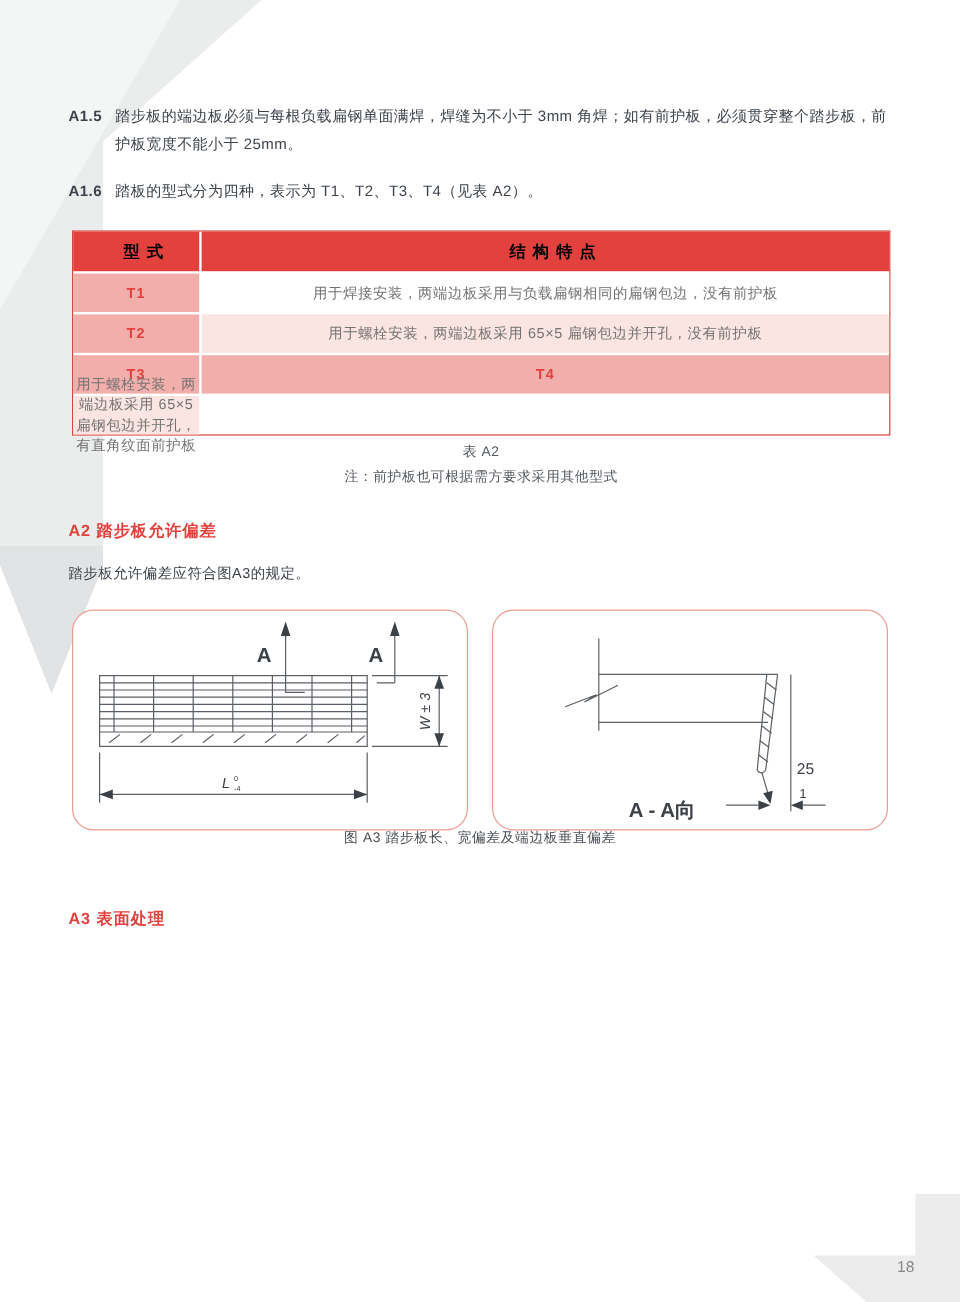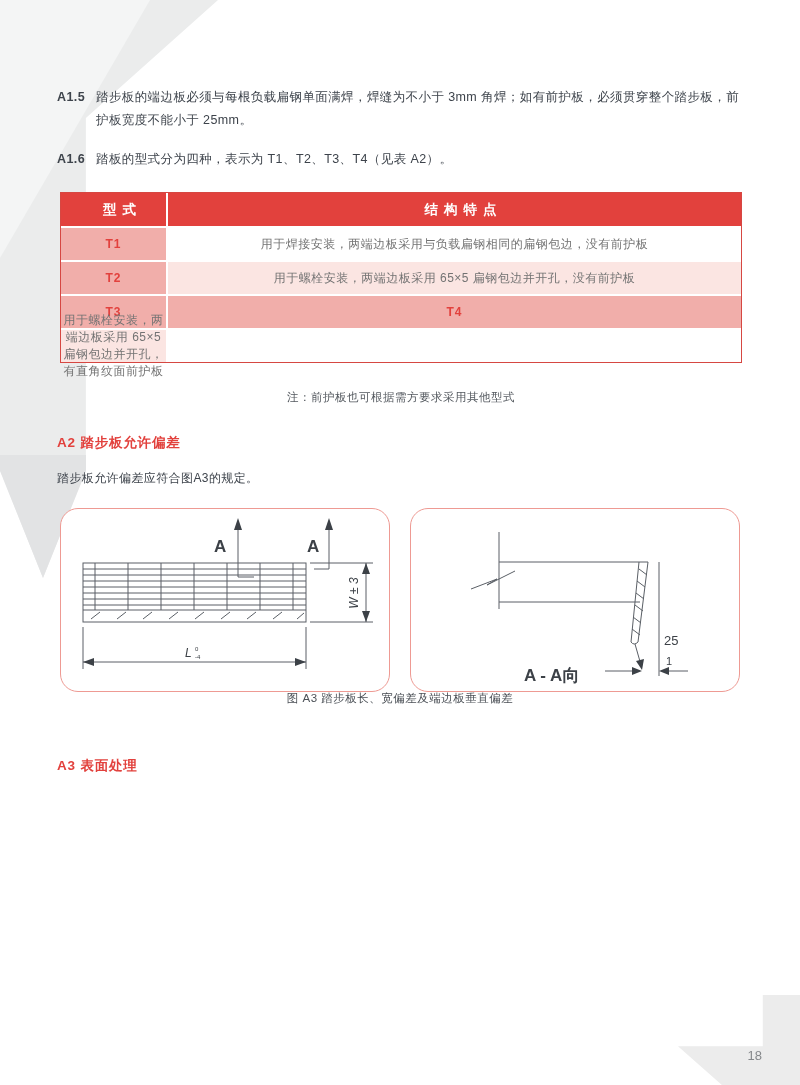--- a/index.html
+++ b/index.html
@@ -21,21 +21,21 @@
   
   .clause{position:absolute;left:57px;width:692px;display:flex;gap:11px;
     font-size:12.5px;color:#3d434b;line-height:1.85;letter-spacing:.4px;}
   .clause-label{font-weight:bold;white-space:nowrap;}
   .clause-text{flex:1;}
 
   
   .ttable{position:absolute;left:60px;top:192px;width:682px;border:1px solid #d64742;
     background:#ffffff;display:grid;grid-template-columns:105px 1fr;gap:2px;box-sizing:border-box;}
   .tcell{display:flex;align-items:center;justify-content:center;text-align:center;}
-  .th{background:#e2413d;color:#ffffff;font-weight:bold;font-size:13.5px;height:33px;
+  .th{background:#e2413d;color:#000000;font-weight:bold;font-size:13.5px;height:33px;
     letter-spacing:6px;text-indent:6px;padding-left:12px;}
   .tlabel{background:#f1aeaa;color:#e2413d;font-weight:bold;font-size:12px;height:32px;letter-spacing:1px;}
   .tdesc{background:#ffffff;color:#737373;font-size:12px;height:32px;letter-spacing:.5px;}
   .tdesc.alt{background:#fbe5e2;}
   .tab-caption{position:absolute;left:60px;top:369px;width:682px;text-align:center;
     font-size:11.5px;color:#54595f;letter-spacing:.5px;}
   .tab-note{position:absolute;left:60px;top:390px;width:682px;text-align:center;
     font-size:11.5px;color:#54595f;letter-spacing:.5px;}
 
   
@@ -80,20 +80,21 @@
 
     <div class="tcell tlabel">T2</div>
     <div class="tcell tdesc alt">用于螺栓安装，两端边板采用 65×5 扁钢包边并开孔，没有前护板</div>
 
     <div class="tcell tlabel">T3</div>
 
     <div class="tcell tlabel">T4</div>
     <div class="tcell tdesc alt">用于螺栓安装，两端边板采用 65×5 扁钢包边并开孔，有直角纹面前护板</div>
   </div>
 
+  <div class="tab-caption">表 A2</div>
   <div class="tab-note">注：前护板也可根据需方要求采用其他型式</div>
 
   <div class="sec-title" style="top:434px;">A2 踏步板允许偏差</div>
   <div class="sec-body" style="top:470px;">踏步板允许偏差应符合图A3的规定。</div>
 
   <div class="figbox" style="left:60px;">
     <svg width="327" height="181" viewBox="0 0 327 181">
 
       <rect x="22" y="54" width="223" height="59" class="diagram-stroke"></rect>
 

